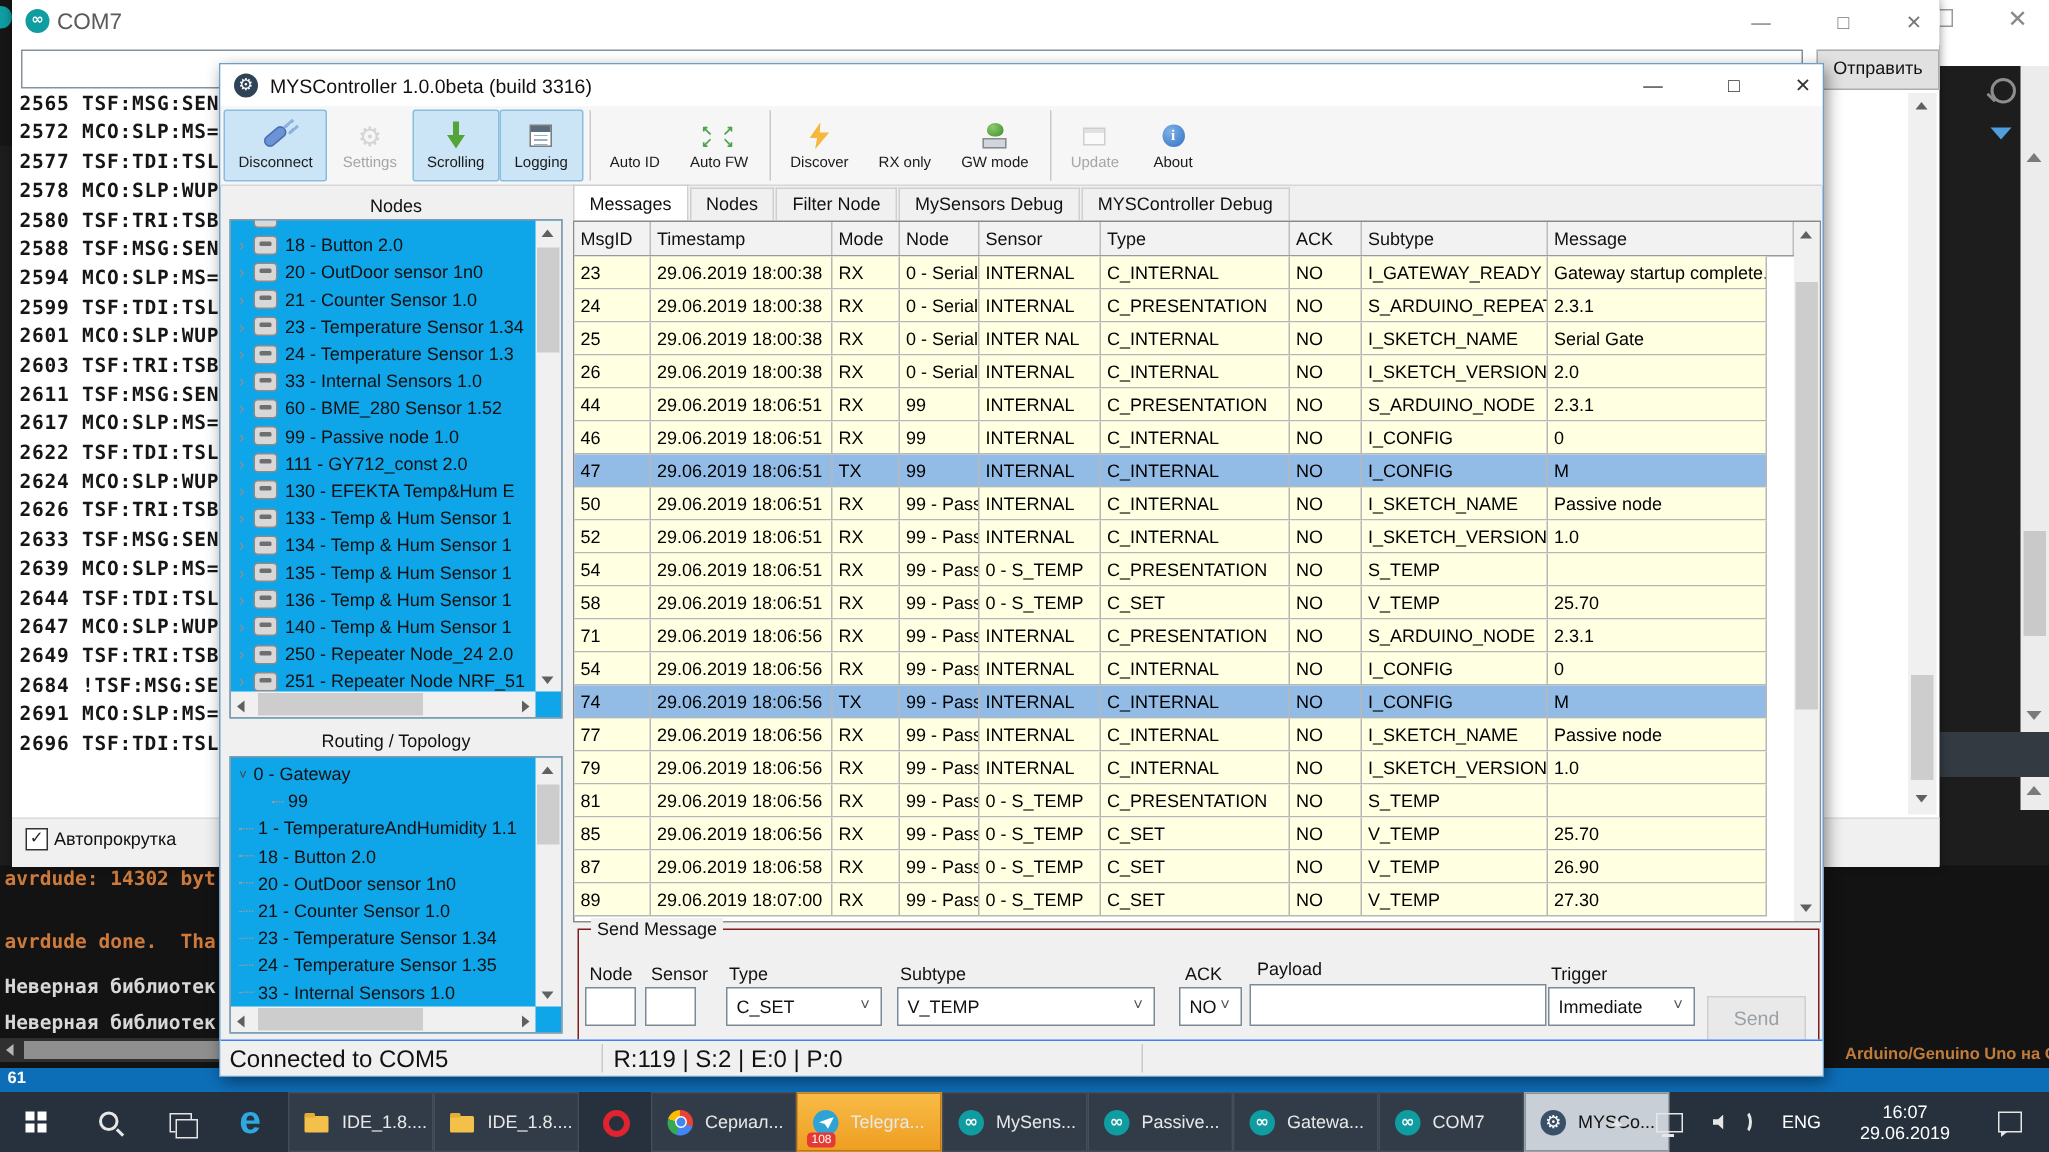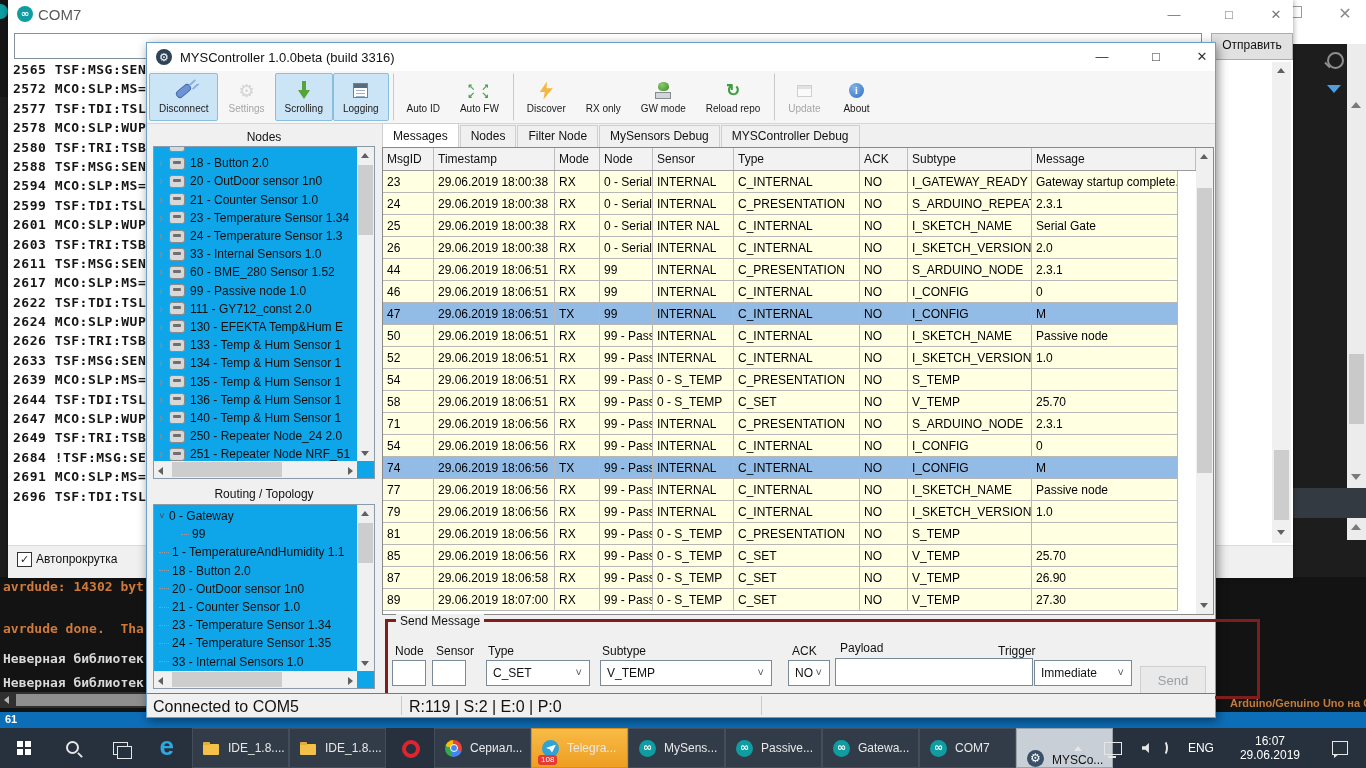--- a/index.html
+++ b/index.html
@@ -148,21 +148,21 @@
   .thead .hcell:nth-child(8){width:124px;}
   .thead .hcell:nth-child(9){flex:1;}
   .tbody{width:795px;}
   .trow{display:flex;height:22px;background:#ffffe1;border-bottom:1px solid #b7b7b7;box-sizing:border-box;}
   .trow.sel{background:#92bce6;}
   .cell{box-sizing:border-box;border-right:1px solid #b7b7b7;padding:4px 0 0 4px;font-size:12px;color:#000;white-space:nowrap;overflow:hidden;}
   .cell.c0{width:51px;}.cell.c1{width:121px;}.cell.c2{width:45px;}.cell.c3{width:53px;}.cell.c4{width:81px;}
   .cell.c5{width:126px;}.cell.c6{width:48px;}.cell.c7{width:124px;}.cell.c8{flex:1;}
   .mtable .vsb{height:466px;}
 
-  .sendbox{position:absolute;left:238px;top:576px;width:826px;height:74px;border:3px solid #7f1d1d;padding-left:43px;}
+  .sendbox{position:absolute;left:238px;top:576px;width:826px;height:74px;border:1px solid #7f1d1d;}
   .sendbox .legend{position:absolute;left:8px;top:-8px;background:#f0f0f0;padding:0 4px;font-size:12px;color:#111;}
   .flabel{position:absolute;top:22px;font-size:12px;color:#111;}
   .finput{position:absolute;top:38px;height:26px;background:#fff;border:1px solid #7a8a99;box-sizing:border-box;}
   .fselect{position:absolute;top:38px;height:26px;background:#fff;border:1px solid #7a8a99;box-sizing:border-box;
            font-size:12px;color:#111;padding:5px 0 0 6px;}
   .fselect::after{content:"˅";position:absolute;right:7px;top:5px;color:#555;font-size:11px;}
   .fsend{position:absolute;top:44px;width:64px;height:29px;background:#e9e9e9;border:1px solid #cfcfcf;
          color:#9aa0a6;font-size:13px;text-align:center;line-height:27px;}
 
   .mstatus{position:absolute;left:0;bottom:0;right:0;height:23px;background:#f0f0f0;border-top:1px solid #3b82f6;font-size:16px;color:#111;}
@@ -177,21 +177,21 @@
   .start-icon{position:absolute;left:17px;top:13px;width:6px;height:6px;background:#fff;box-shadow:8px 0 #fff,0 8px #fff,8px 8px #fff;}
   .search-icon{position:absolute;left:18px;top:13px;width:9px;height:9px;border:2px solid #e6e6e6;border-radius:50%;}
   .search-icon::after{content:"";position:absolute;left:9px;top:11px;width:6px;height:2px;background:#e6e6e6;transform:rotate(45deg);}
   .tv-icon{position:absolute;left:17px;top:14px;width:13px;height:11px;border:1px solid #e6e6e6;}
   .tv-icon::after{content:"";position:absolute;left:3px;top:3px;width:13px;height:11px;border:1px solid #e6e6e6;background:#27313d;}
   .tb-apps{display:flex;height:40px;align-items:center;}
   .tapp{position:relative;width:95px;height:38px;margin:0 1px;display:flex;align-items:center;
         background:#323c48;outline:1px solid #434e5a;}
   .tapp.plain{width:46px;background:transparent;outline:none;justify-content:center;}
   .tapp.attention{background:linear-gradient(#f8bb45,#ee9e22);outline:1px solid #d98d1d;}
-  .tapp.active{background:#c9cfd6;outline:1px solid #9aa2ab;align-items:flex-end;}
+  .tapp.active{background:#c9cfd6;outline:1px solid #9aa2ab;}
   .tapp.active .albl{color:#111;}
   .aicon{position:relative;width:17px;height:17px;margin-left:10px;flex:none;}
   .tapp.plain .aicon{margin-left:0;}
   .albl{font-size:12px;color:#e8e8e8;margin-left:8px;white-space:nowrap;overflow:hidden;}
   .albl:empty{display:none;}
   .abadge{position:absolute;left:6px;bottom:2px;background:#e53935;color:#fff;font-size:8px;line-height:10px;
           padding:0 3px;border-radius:3px;}
   .abadge:empty{display:none;}
   [data-icon=edge] .aicon::before{content:"e";position:absolute;left:0;top:-9px;font:700 26px "Liberation Sans",sans-serif;color:#2da8e0;}
   [data-icon=folder] .aicon::before{content:"";position:absolute;left:0;top:4px;width:16px;height:11px;background:#f3c04a;border-radius:1px;}
@@ -350,24 +350,20 @@
         <div class="tbtn" data-icon="rxonly">
           <span class="ticon"></span>
           <span class="tlabel">RX only</span>
         </div>
 
         <div class="tbtn" data-icon="gwmode">
           <span class="ticon"></span>
           <span class="tlabel">GW mode</span>
         </div>
 
-        <div class="tbtn" data-icon="reload">
-          <span class="ticon"></span>
-          <span class="tlabel">Reload repo</span>
-        </div>
 
         <div class="tbtn disabled sep" data-icon="update">
           <span class="ticon"></span>
           <span class="tlabel">Update</span>
         </div>
 
         <div class="tbtn" data-icon="about">
           <span class="ticon"></span>
           <span class="tlabel">About</span>
         </div>
@@ -838,21 +834,21 @@
       <span class="flabel" style="left:48px;">Sensor</span>
       <div class="finput" style="left:44px;width:34px;"></div>
       <span class="flabel" style="left:100px;">Type</span>
       <div class="fselect" style="left:98px;width:104px;">C_SET</div>
       <span class="flabel" style="left:214px;">Subtype</span>
       <div class="fselect" style="left:212px;width:172px;">V_TEMP</div>
       <span class="flabel" style="left:404px;">ACK</span>
       <div class="fselect" style="left:400px;width:42px;">NO</div>
       <span class="flabel" style="left:452px;top:19px;">Payload</span>
       <div class="finput" style="left:447px;width:198px;top:36px;height:28px;"></div>
-      <span class="flabel" style="left:610px;">Trigger</span>
+      <span class="flabel" style="left:648px;">Trigger</span>
       <div class="fselect" style="left:646px;width:98px;">Immediate</div>
       <div class="fsend" style="left:752px;">Send</div>
     </div>
 
     <div class="mstatus">
       <span class="p1">Connected to COM5</span>
       <span class="d1"></span>
       <span class="p2">R:119 | S:2 | E:0 | P:0</span>
       <span class="d2"></span>
     </div>

